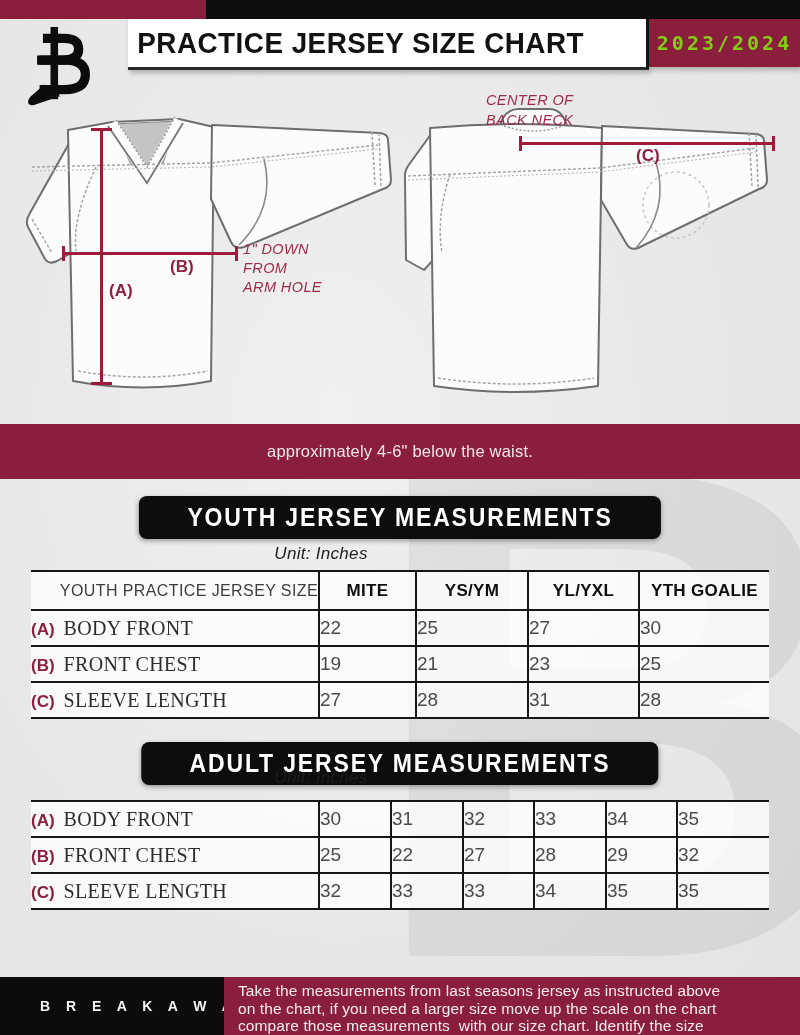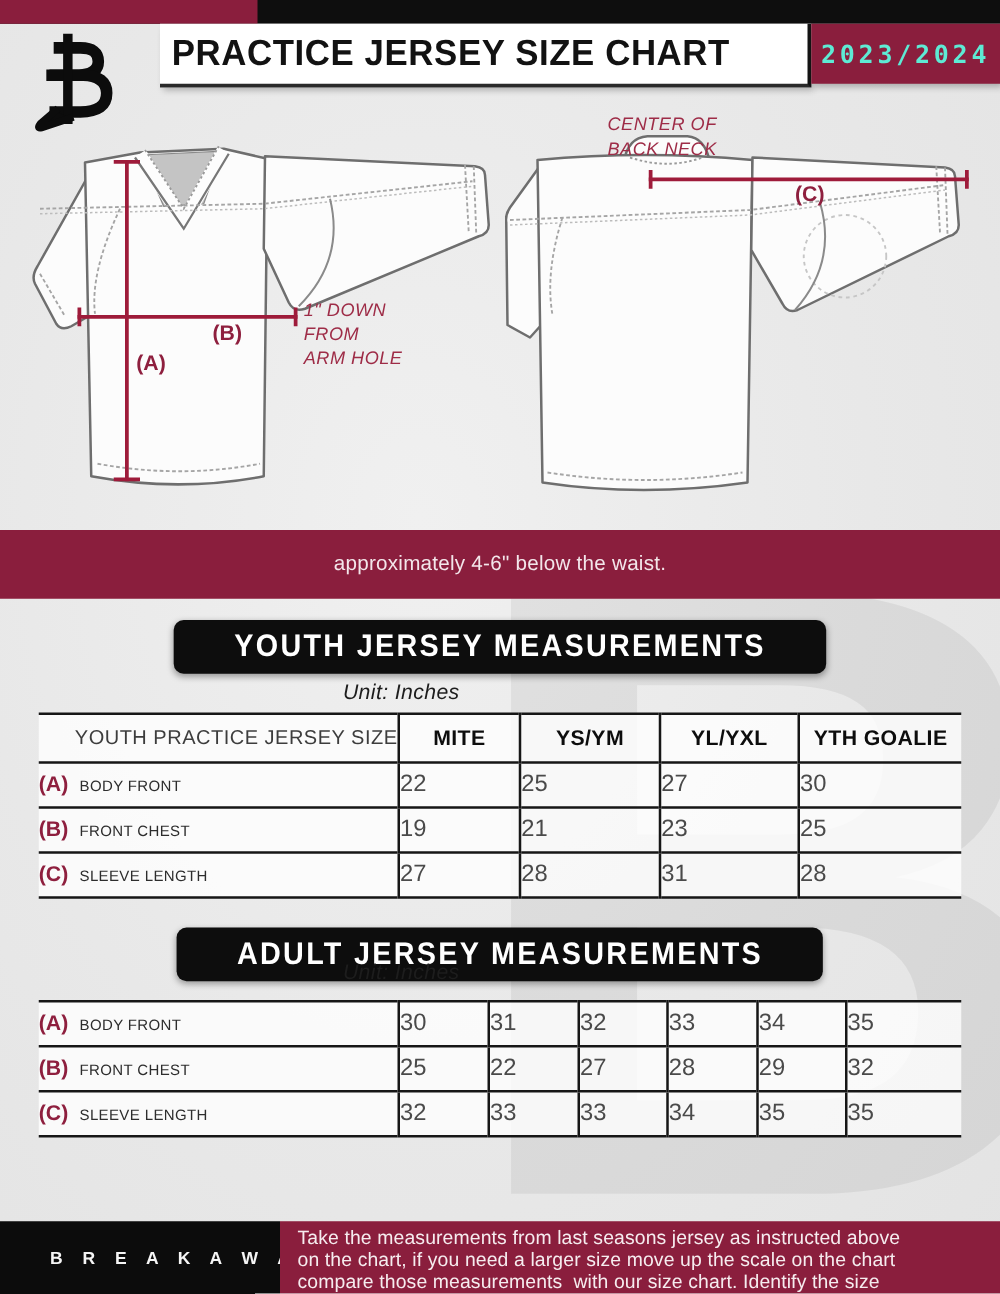--- a/index.html
+++ b/index.html
@@ -29,21 +29,21 @@
     font-size:29px; font-weight:bold; color:#121212; letter-spacing:0.5px;
     transform:scaleX(0.96); white-space:nowrap;
   }
   .year-box{
     position:absolute; left:649px; top:19px; width:151px; height:48px; z-index:4;
     background:#8A1E3D; box-shadow:2px 3px 5px rgba(0,0,0,0.25);
     display:flex; align-items:center; justify-content:center;
   }
   .year-box span{
     font-family:"DejaVu Sans Mono", monospace; font-weight:bold; font-size:20px;
-    letter-spacing:3px; color:#5eead4; white-space:nowrap;
+    letter-spacing:3px; color:#84cc16; white-space:nowrap;
   }
   
   .diagrams{position:absolute; left:0; top:95px; width:800px; height:330px; z-index:1;}
   .jersey{position:absolute;}
   .front-jersey{left:12px; top:8px;}
   .back-jersey{left:404px; top:5px;}
   .mline{position:absolute; background:#9E1B3A; z-index:2;}
   .mline.v::before,.mline.v::after{content:""; position:absolute; left:-9px; width:21px; height:3px; background:#9E1B3A;}
   .mline.v::before{top:0;}
   .mline.v::after{bottom:0;}
@@ -99,21 +99,21 @@
     background:rgba(255,255,255,0.78); padding:0; vertical-align:middle;
   }
   table.size-table th + th, table.size-table td + td{border-left:2.5px solid #161616;}
   th.col-label{
     text-align:right; padding-left:16px; height:37px;
     font-size:16px; font-weight:500; color:#3d3d3d; letter-spacing:0.4px; white-space:nowrap;
   }
   th.col-size{font-size:17px; font-weight:bold; color:#0d0d0d; letter-spacing:0.3px;}
   td.metric{ text-align:left; padding-left:28px; height:34px; white-space:nowrap;}
   td.metric .key{font-size:17px; font-weight:bold; color:#8E1F3E; margin-right:9px;}
-  td.metric .lbl{font-size:12px; font-weight:500; color:#2d2d2d; letter-spacing:0.3px;}
+  td.metric .lbl{font-size:20px; font-weight:500; color:#2d2d2d; letter-spacing:0.3px;font-family:Liberation Serif, serif;}
   td.val{text-align:left; font-size:19px; color:#4a4a4a;}
   
   .footer{position:absolute; left:0; top:977px; width:800px; height:58px; z-index:3; display:flex;}
   .footer-black{
     width:224px; height:58px; background:#0c0c0c;
     display:flex; align-items:center; padding-left:30px; box-sizing:border-box;
   }
   .footer-logo{width:30px; height:36px; margin-right:10px;}
   .brand-word{
     color:#f5f5f5; font-size:14px; font-weight:bold; letter-spacing:6px; white-space:nowrap;

